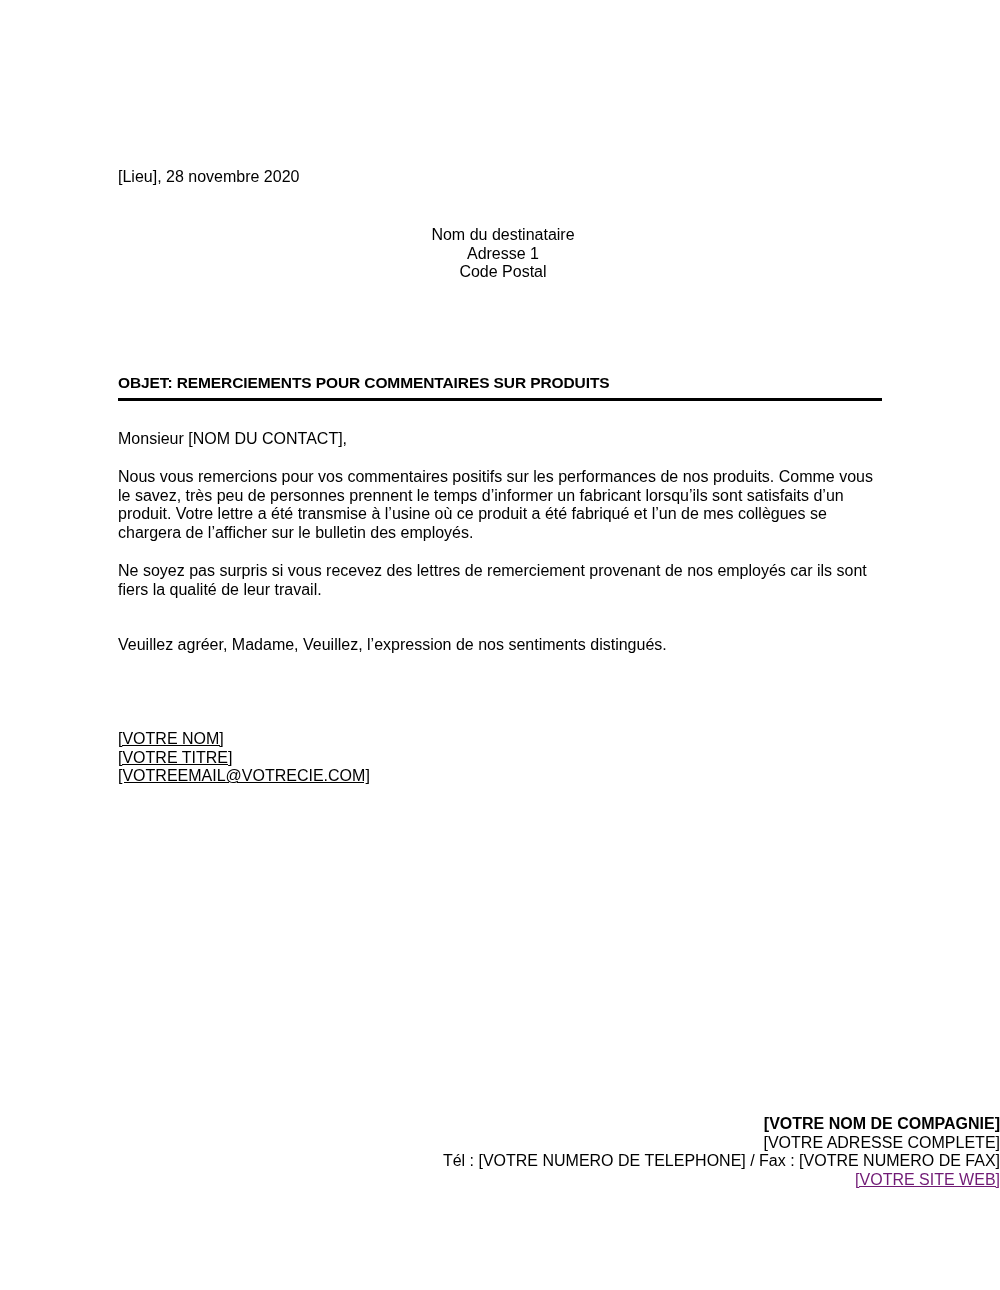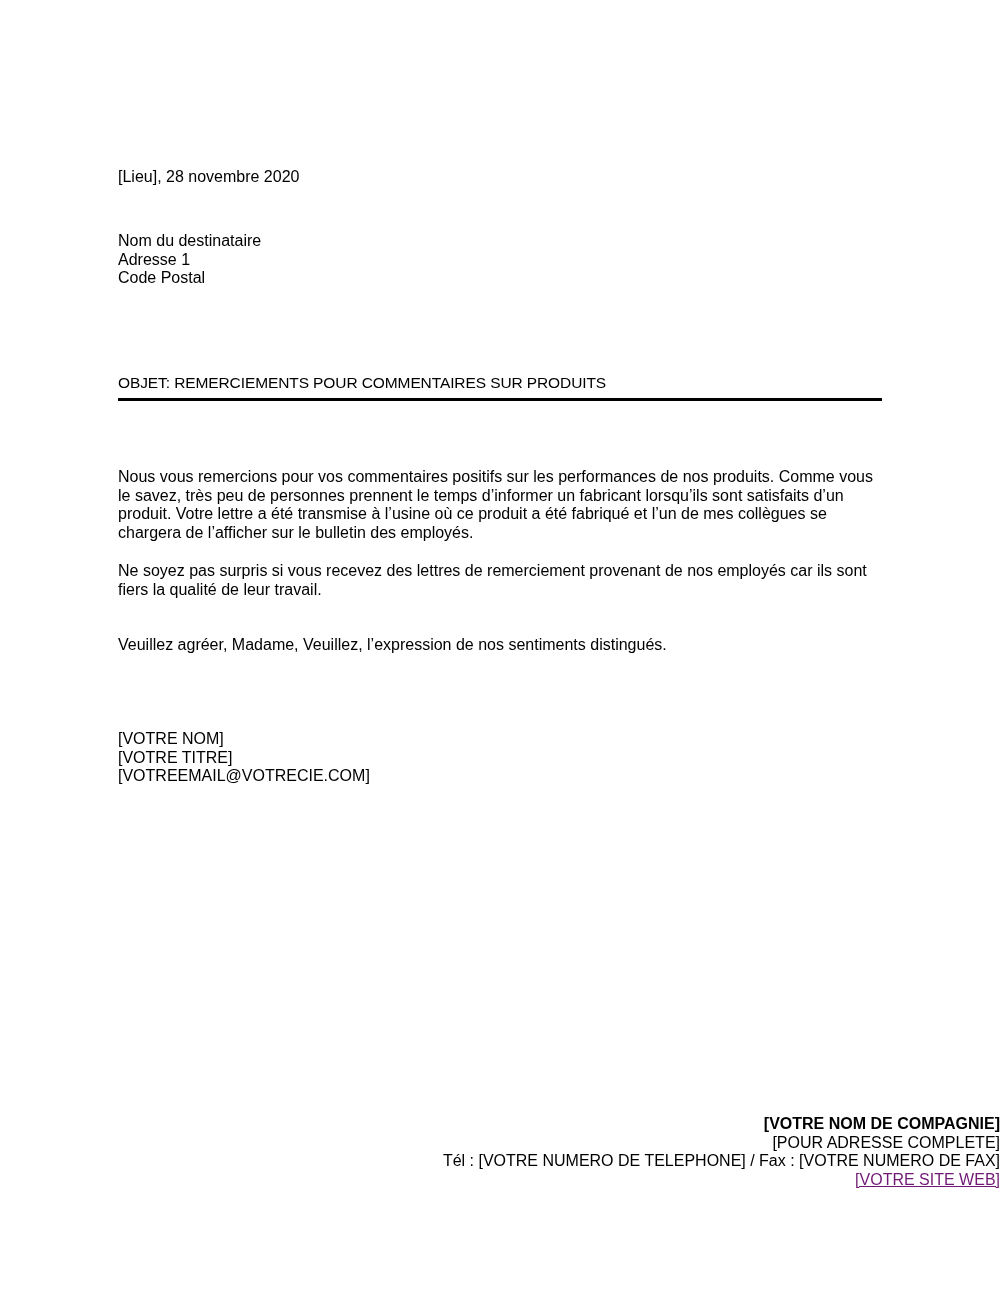--- a/index.html
+++ b/index.html
@@ -28,21 +28,21 @@
       width: 770px;
     }
     .line {
       display: block;
       white-space: nowrap;
     }
     .para {
       display: block;
     }
     .subject {
-      font-weight: normal;
+      font-weight: bold;
       font-size: 15.5px;
       letter-spacing: -0.1px;
     }
     .rule {
       position: absolute;
       left: 118px;
       top: 398px;
       width: 764px;
       height: 3px;
       background: #000000;
@@ -64,51 +64,54 @@
   </style>
 </head>
 <body>
 
 <div class="page">
 
   <div class="block" style="top:168px;">
     <span class="line">[Lieu], 28 novembre 2020</span>
   </div>
 
-  <div class="block" style="top:232px;">
+  <div class="block" style="top:226px;text-align:center;">
     <span class="line">Nom du destinataire</span>
     <span class="line">Adresse 1</span>
     <span class="line">Code Postal</span>
   </div>
 
   <div class="block" style="top:374px;">
     <span class="line subject">OBJET: REMERCIEMENTS POUR COMMENTAIRES SUR PRODUITS</span>
   </div>
 
   <div class="rule"></div>
 
+  <div class="block" style="top:430px;">
+    <span class="line">Monsieur [NOM DU CONTACT],</span>
+  </div>
 
   <div class="block" style="top:468px; width:768px;">
     <span class="para">Nous vous remercions pour vos commentaires positifs sur les performances de nos produits. Comme vous le savez, très peu de personnes prennent le temps d’informer un fabricant lorsqu’ils sont satisfaits d’un produit. Votre lettre a été transmise à l’usine où ce produit a été fabriqué et l’un de mes collègues se chargera de l’afficher sur le bulletin des employés.</span>
   </div>
 
   <div class="block" style="top:562px; width:768px;">
     <span class="para">Ne soyez pas surpris si vous recevez des lettres de remerciement provenant de nos employés car ils sont fiers la qualité de leur travail.</span>
   </div>
 
   <div class="block" style="top:636px;">
     <span class="line">Veuillez agréer, Madame, Veuillez, l’expression de nos sentiments distingués.</span>
   </div>
 
-  <div class="block" style="top:730px;">
+  <div class="block" style="top:730px;text-decoration:underline;">
     <span class="line">[VOTRE NOM]</span>
     <span class="line">[VOTRE TITRE]</span>
     <span class="line">[VOTREEMAIL@VOTRECIE.COM]</span>
   </div>
 
   <div class="footer">
     <span class="line company">[VOTRE NOM DE COMPAGNIE]</span>
-    <span class="line">[POUR ADRESSE COMPLETE]</span>
+    <span class="line">[VOTRE ADRESSE COMPLETE]</span>
     <span class="line">Tél : [VOTRE NUMERO DE TELEPHONE] / Fax : [VOTRE NUMERO DE FAX]</span>
     <span class="line"><a href="#">[VOTRE SITE WEB]</a></span>
   </div>
 
 </div>
 
 </body></html>

